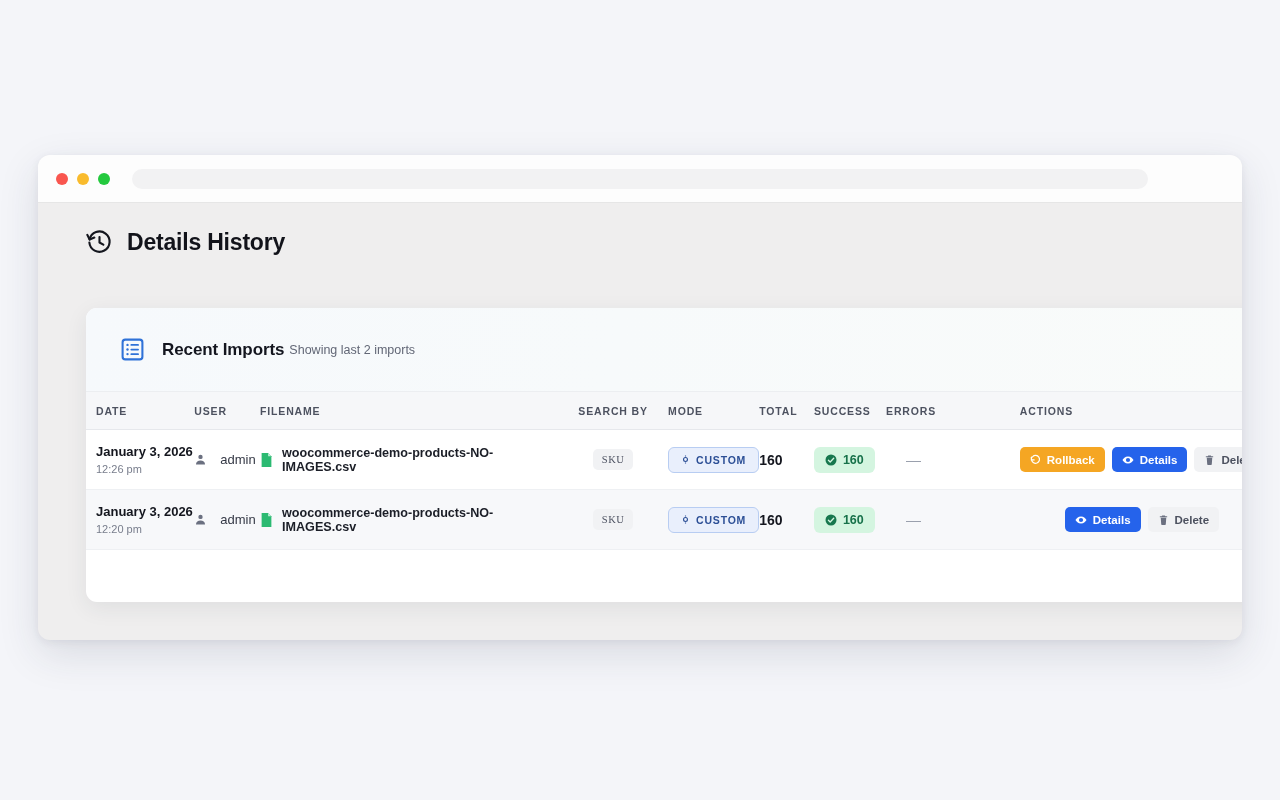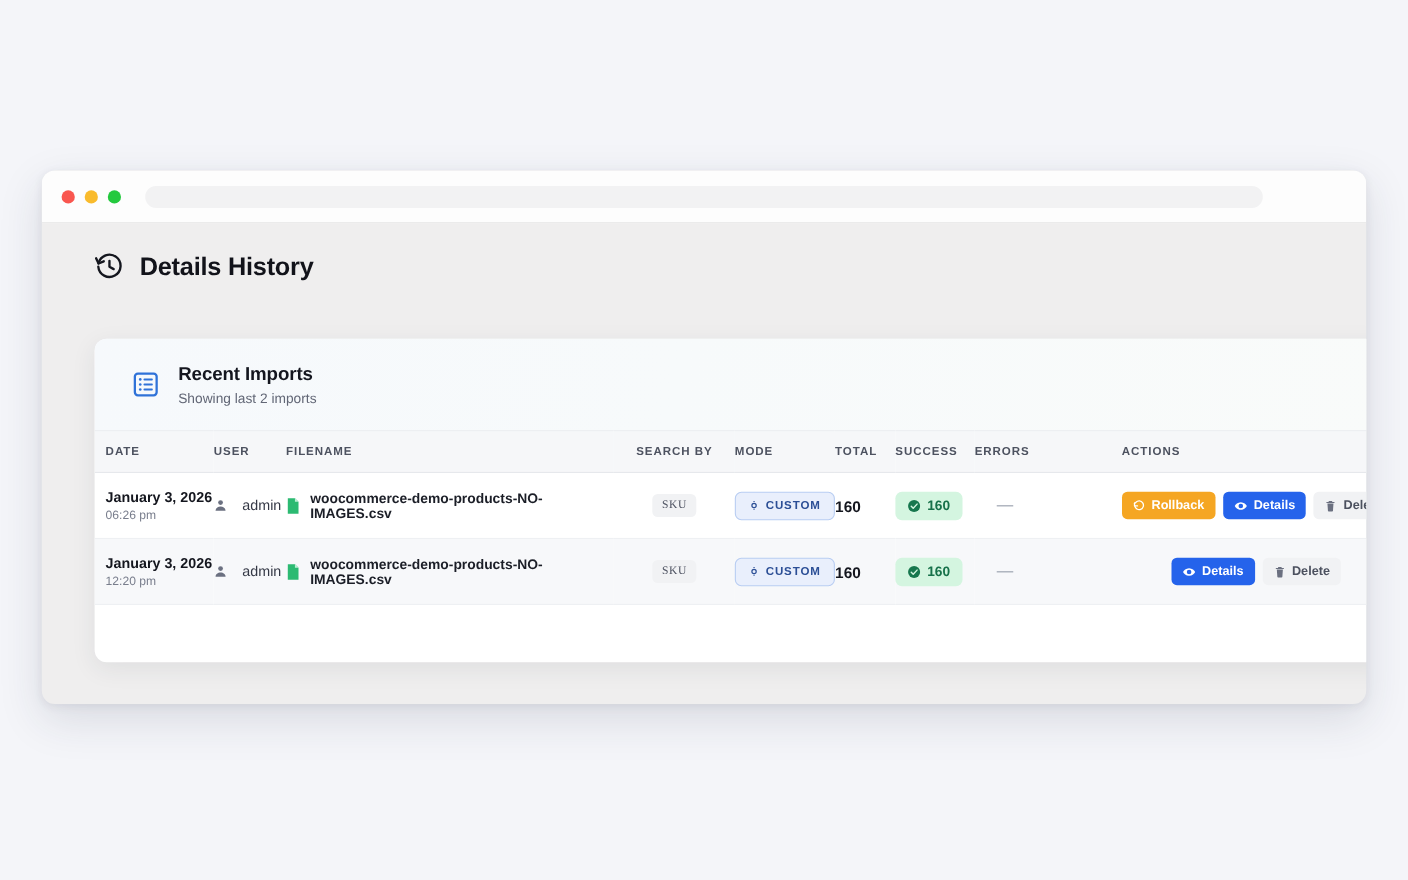--- a/index.html
+++ b/index.html
@@ -59,21 +59,21 @@
     box-shadow: 0 6px 22px rgba(40,45,70,.08);
     overflow: hidden;
   }
   .card-head {
     height: 83px;
     padding: 0 32px 0 34px;
     background: linear-gradient(100deg, #f6f9fc 0%, #f7fafb 45%, #f9fbfa 100%);
     display: flex; align-items: center;
   }
   .head-left { display: flex; align-items: center; gap: 17px; }
-  .head-texts { display: flex; flex-direction: column; gap: 5px; }
+  .head-texts { display: flex; flex-direction: row; gap: 5px; align-items: center; }
   .head-title { font-size: 17px; font-weight: bold; color: #14161f; letter-spacing: -.1px; }
   .head-sub { font-size: 12.5px; color: #626776; }
   .spacer { flex: 1; }
   .clear-btn {
     display: flex; align-items: center; gap: 9px;
     height: 42px; padding: 0 19px;
     background: #fbfdfe;
     border: 1px solid #a9c4d6;
     border-radius: 8px;
     color: #2a6491; font-size: 13px; font-weight: bold;
@@ -212,21 +212,21 @@
           <th class="c-success">SUCCESS</th>
           <th class="c-errors">ERRORS</th>
           <th class="c-actions">ACTIONS</th>
         </tr>
       </thead>
       <tbody>
 
         <tr>
           <td class="c-date">
             <div class="date-main">January 3, 2026</div>
-            <div class="date-time">06:26 pm</div>
+            <div class="date-time">12:26 pm</div>
           </td>
           <td class="c-user">
             <div class="user-cell">
               <span>
                 <svg width="13" height="13" viewBox="0 0 24 24" fill="#6b7080">
                   <circle cx="12" cy="7.2" r="4"></circle>
                   <path d="M3.6 21c0-4.3 3.8-7.1 8.4-7.1s8.4 2.8 8.4 7.1z"></path>
                 </svg>
               </span>
               <span>admin</span>

